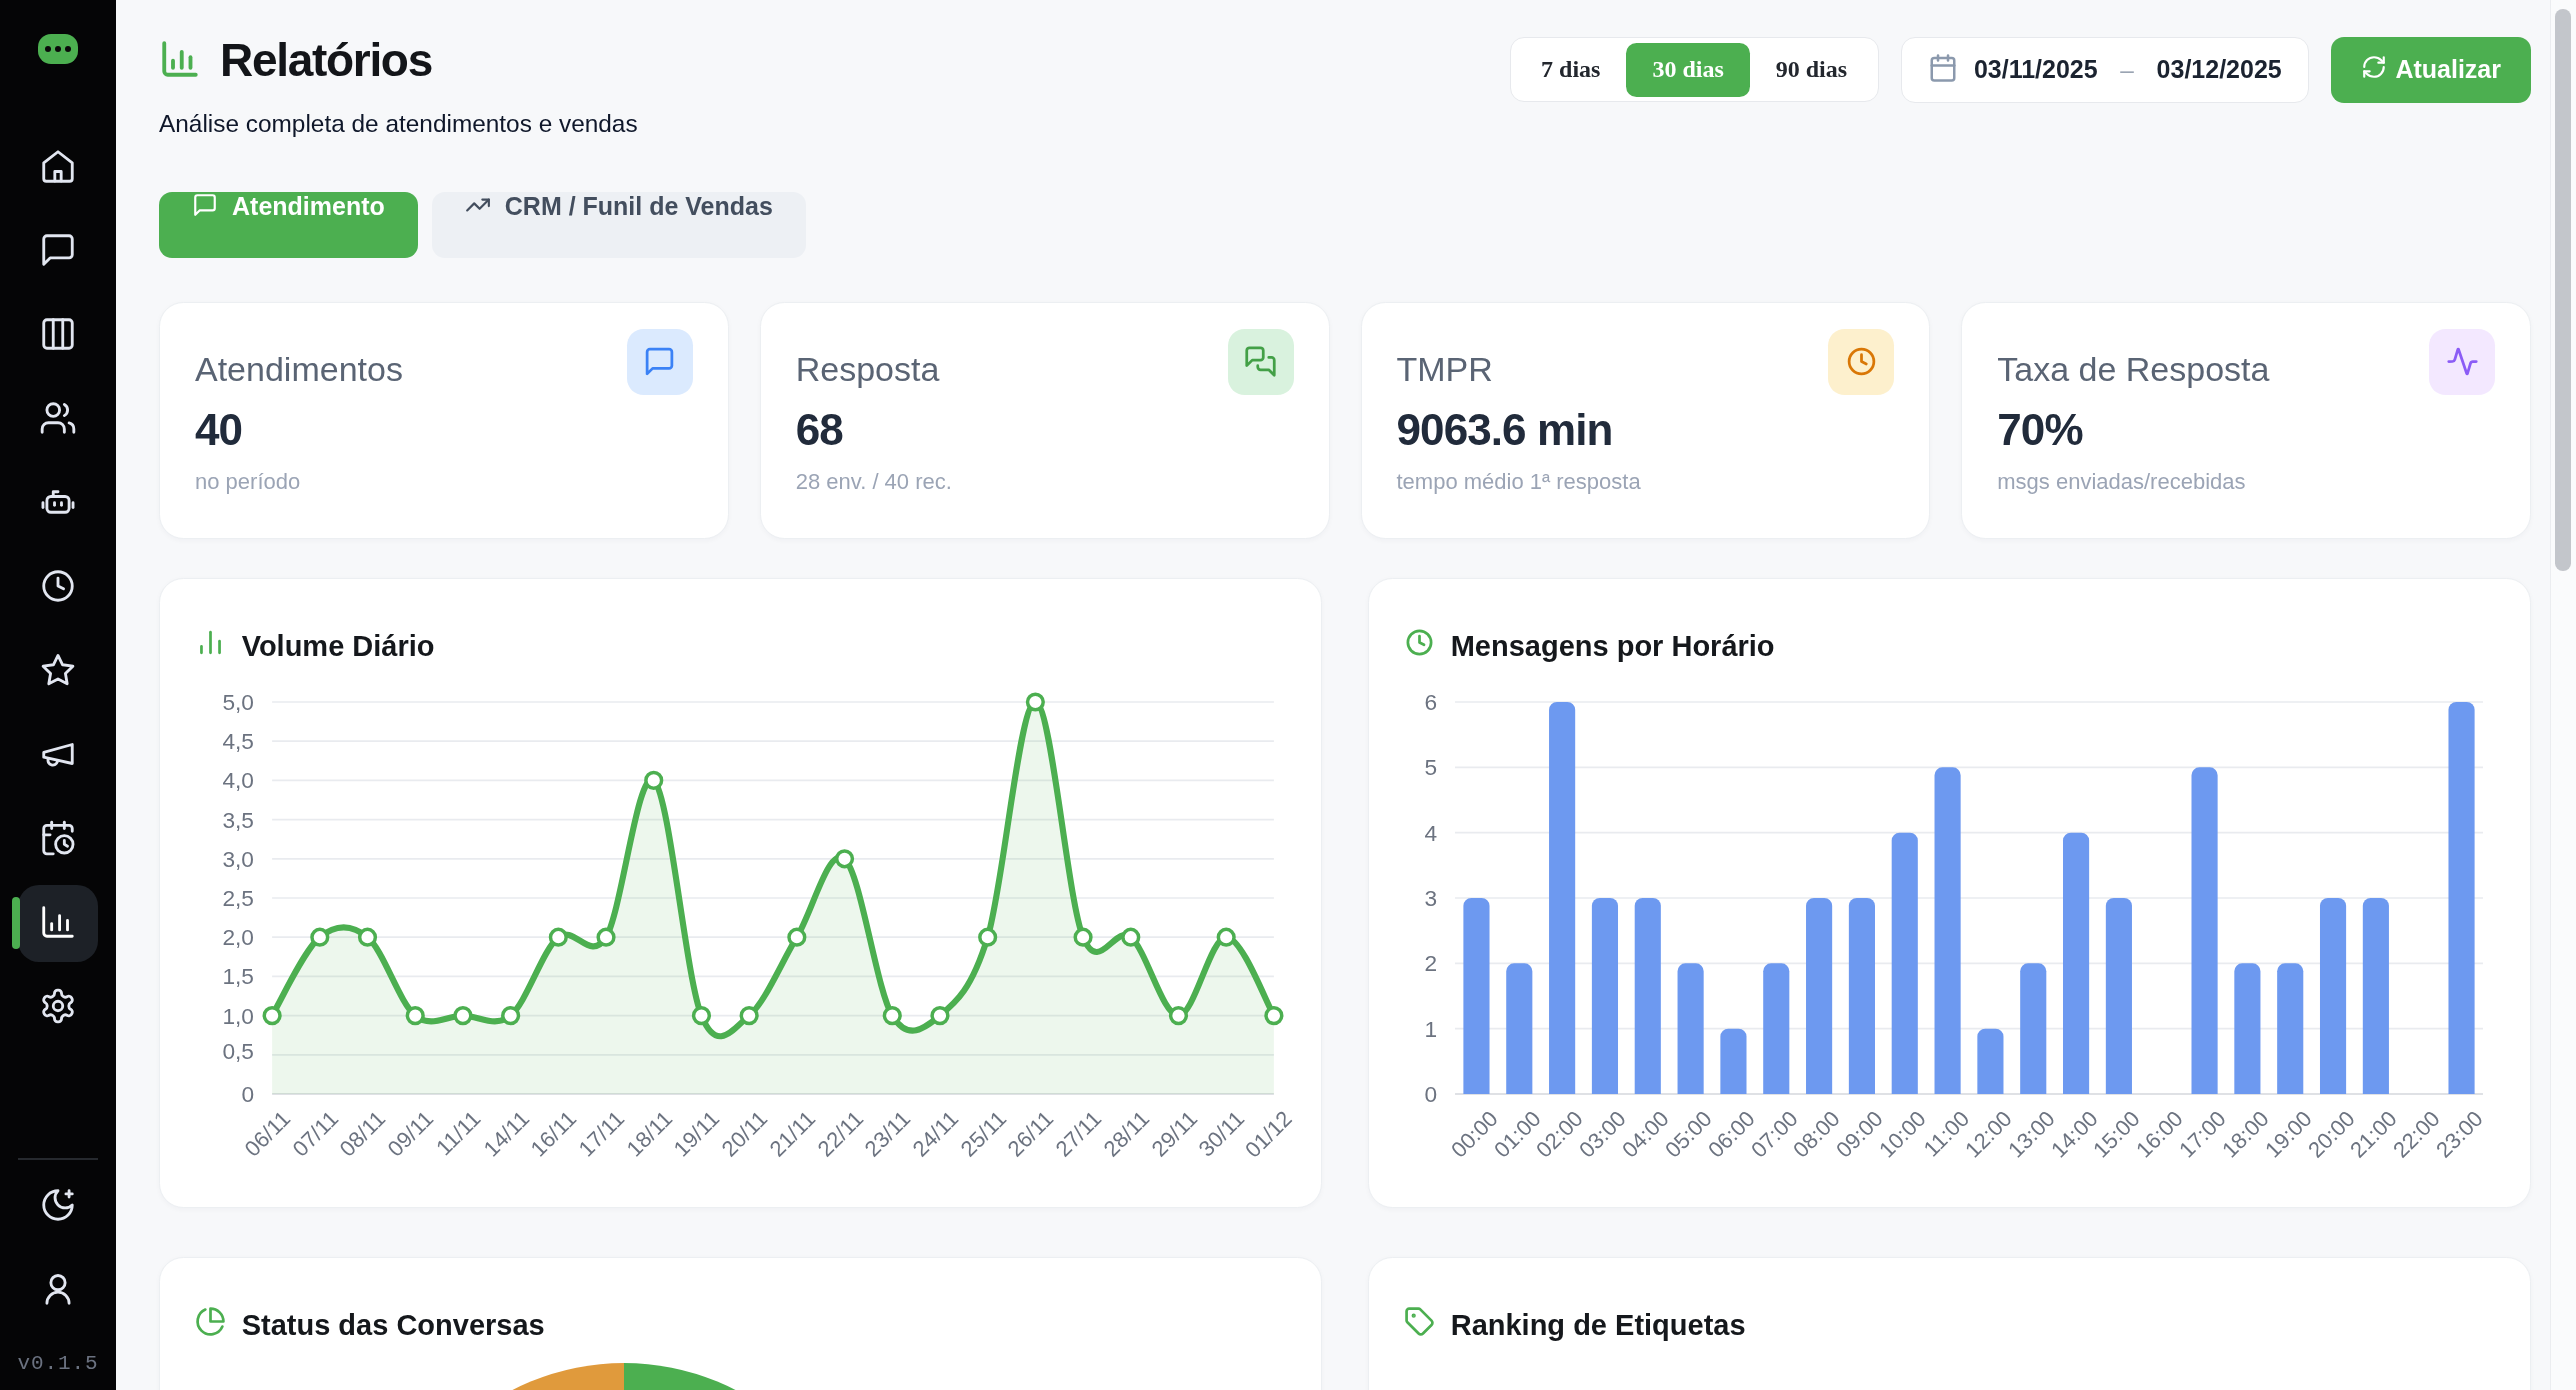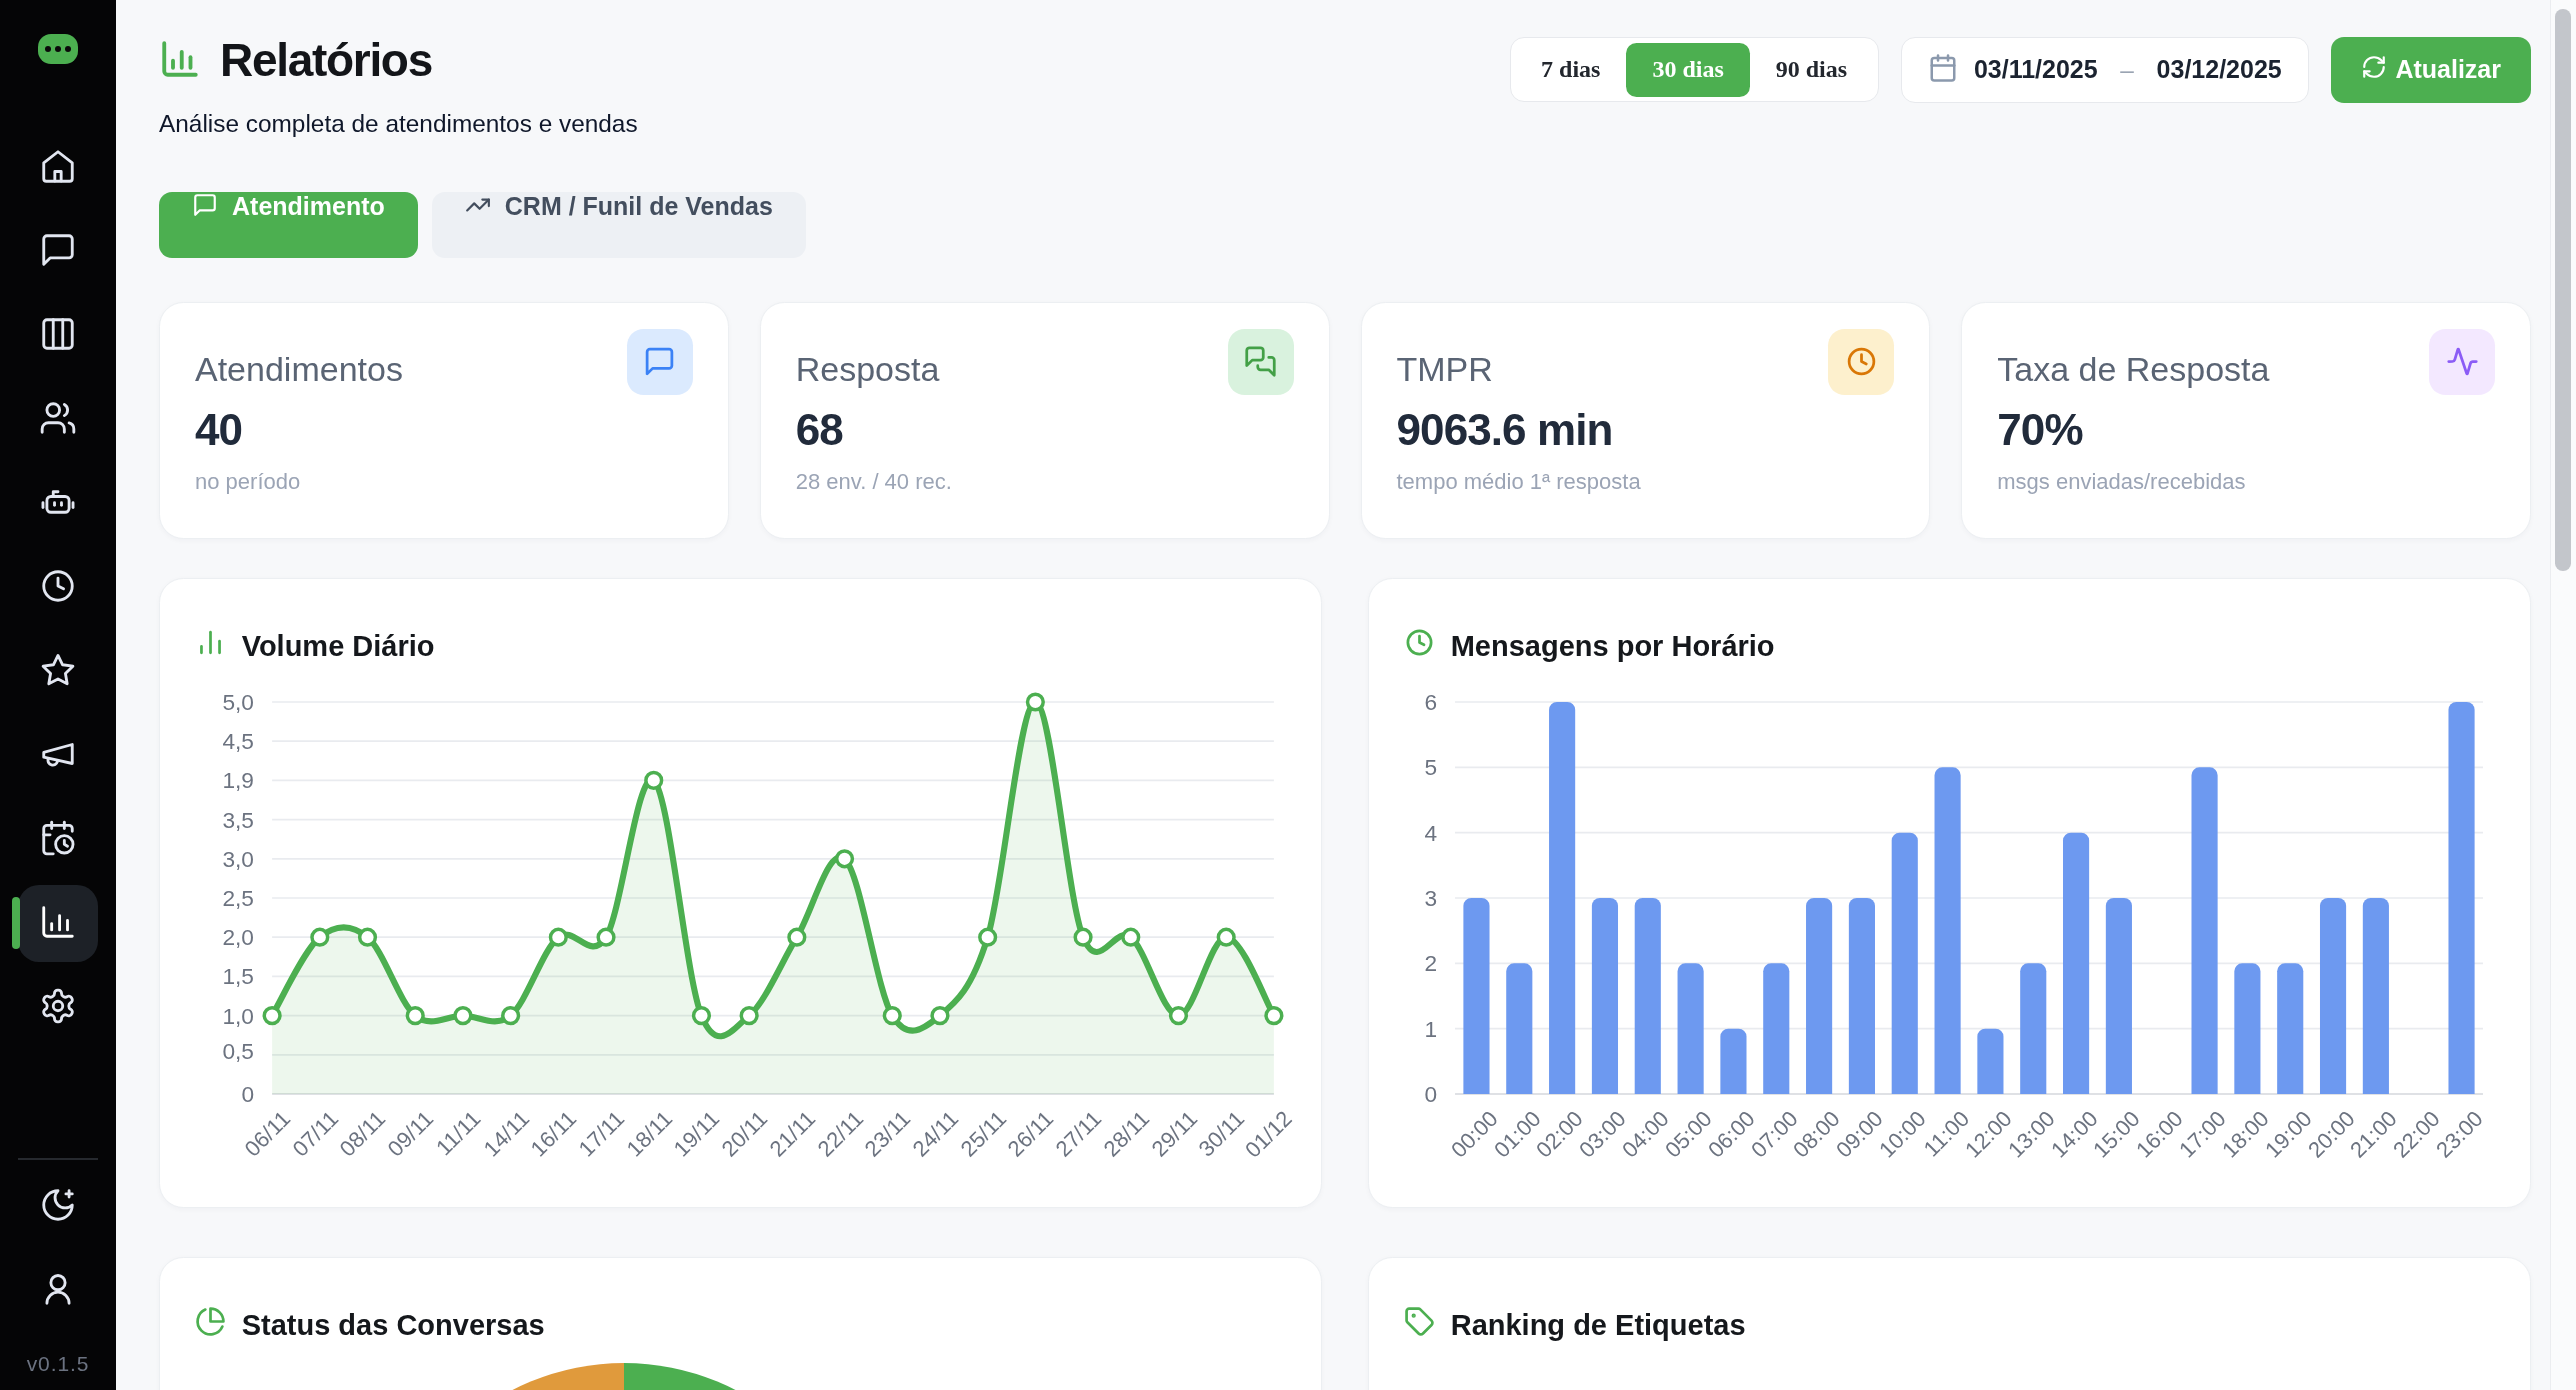--- a/index.html
+++ b/index.html
@@ -15,21 +15,21 @@
   .logo .dot { width:6.1px; height:6.1px; border-radius:50%; background:#0a0a0a; }
   .sb-nav { margin-top:65px; display:flex; flex-direction:column; gap:7px; align-items:center; }
   .sb-item { width:80px; height:77px; display:flex; align-items:center; justify-content:center;
              border-radius:21px; color:#e2e6f0; position:relative; cursor:pointer; }
   .sb-item svg { width:38px; height:38px; stroke-width:1.8; }
   .sb-item.active { background:#1d2127; color:#ffffff; }
   .sb-item.active::before { content:""; position:absolute; left:-6.1px; top:12.2px; width:7.8px; height:52px;
              border-radius:4.4px; background:#4caf50; }
   .sb-divider { width:80px; height:1.7px; background:#26292e; margin-top:112px; }
   .sb-footer { margin-top:8.7px; display:flex; flex-direction:column; gap:7px; align-items:center; }
-  .version { margin-top:22.7px; font-size:21px; color:#6b7280; letter-spacing:0.9px; }
+  .version { margin-top:22.7px; font-size:21px; color:#6b7280; letter-spacing:0.9px;font-family:Liberation Mono, monospace; }
 
   
   main { flex:1; padding:0 45px 8px 43px; }
   .header-row { display:flex; justify-content:space-between; align-items:flex-start; margin-top:33px; }
   .title-line { display:flex; align-items:center; gap:19px; }
   .title-line .t-icon svg { width:42px; height:42px; color:#4caf50; stroke-width:2.2; }
   h1 { font-size:46px; font-weight:800; color:#131519; letter-spacing:-1.3px; }
   .subtitle { margin-top:22.7px; font-size:24.4px; color:#0f172a; }
 
   .controls { display:flex; gap:22.7px; align-items:center; margin-top:3.5px; }
@@ -316,21 +316,21 @@
           <span class="ct-icon"><svg viewBox="0 0 24 24" fill="none" stroke="currentColor" stroke-width="2" stroke-linecap="round" stroke-linejoin="round">
                 <path d="M5 20v-5"></path>
                 <path d="M12 20V4"></path>
                 <path d="M19 20v-9"></path>
               </svg></span>
           <span>Volume Diário</span>
         </div>
         <div class="chart-wrap" id="line-chart">
             <div class="ytick" style="width: 59px; top: -13px;">5,0</div>
             <div class="ytick" style="width: 59px; top: 26px;">4,5</div>
-            <div class="ytick" style="width: 59px; top: 65px;">1,9</div>
+            <div class="ytick" style="width: 59px; top: 65px;">4,0</div>
             <div class="ytick" style="width: 59px; top: 105px;">3,5</div>
             <div class="ytick" style="width: 59px; top: 144px;">3,0</div>
             <div class="ytick" style="width: 59px; top: 183px;">2,5</div>
             <div class="ytick" style="width: 59px; top: 222px;">2,0</div>
             <div class="ytick" style="width: 59px; top: 261px;">1,5</div>
             <div class="ytick" style="width: 59px; top: 301px;">1,0</div>
             <div class="ytick" style="width: 59px; top: 336px;">0,5</div>
             <div class="ytick" style="width: 59px; top: 379px;">0</div>
             <svg width="1002" height="392" style="position: absolute; left: 77px; top: 0px; overflow: visible;" viewBox="0 0 1150 450">
               <line x1="0" x2="1150" y1="0" y2="0" stroke="#e9ebef" stroke-width="2"></line>

